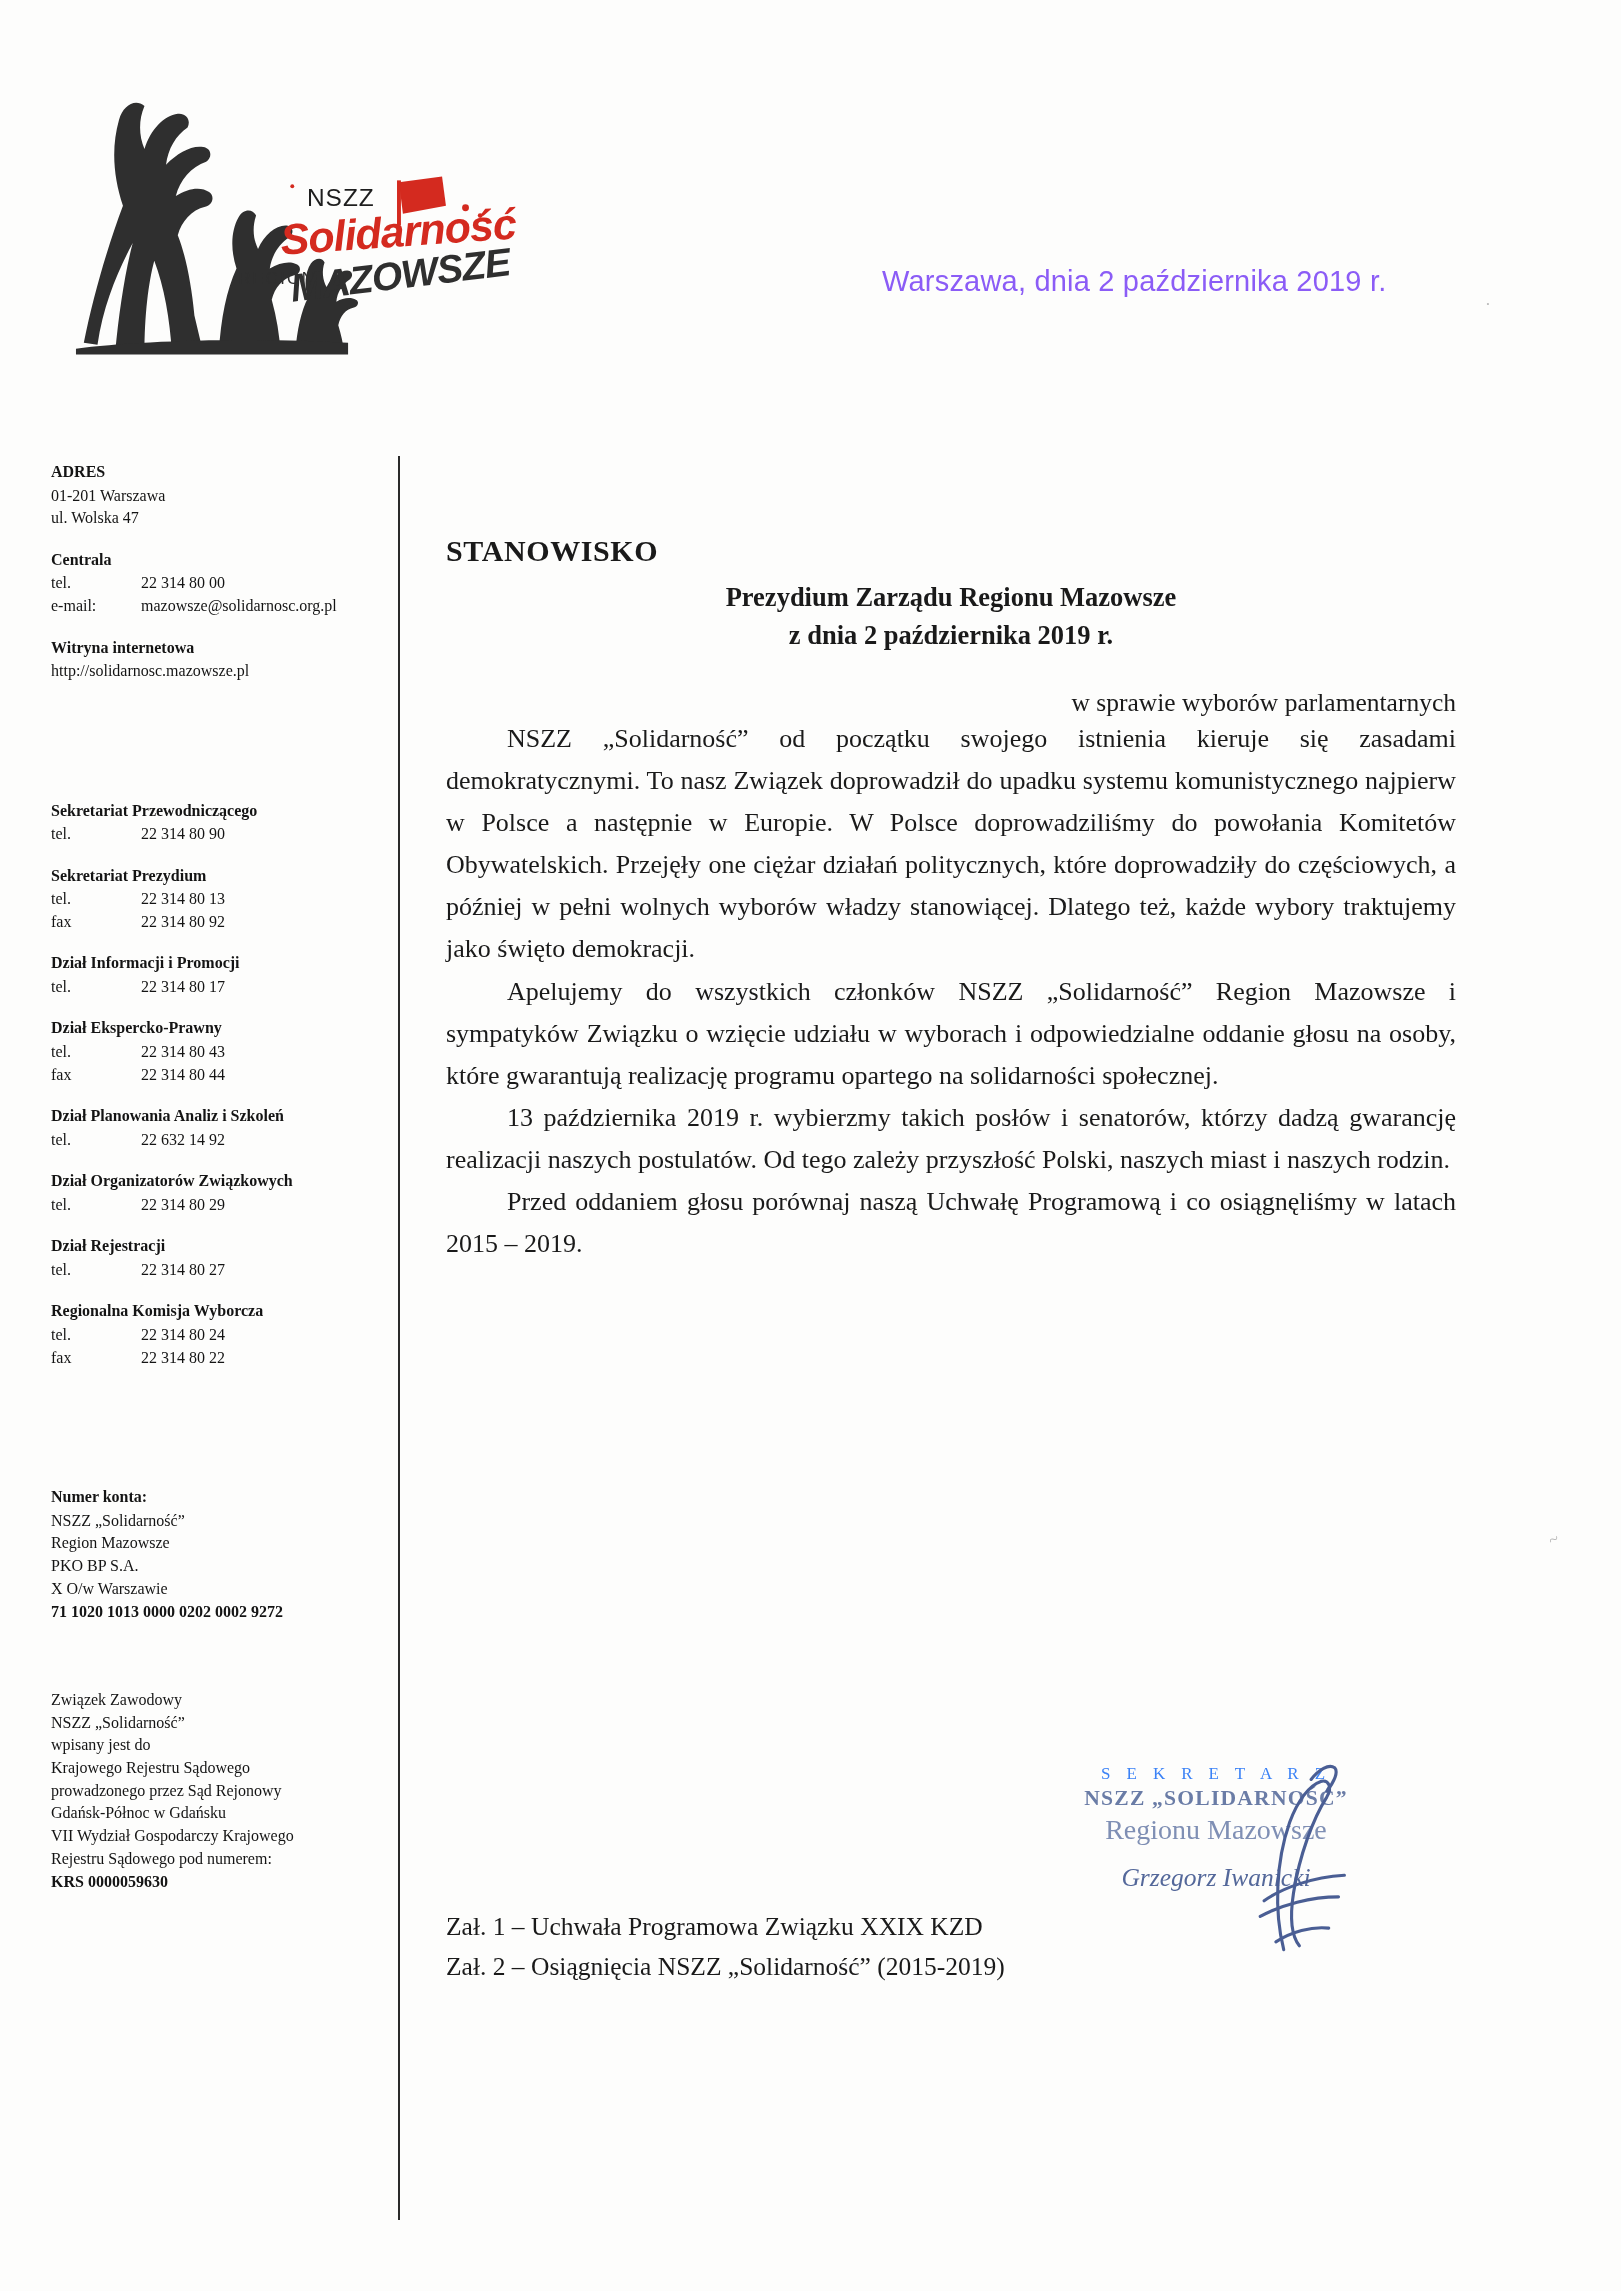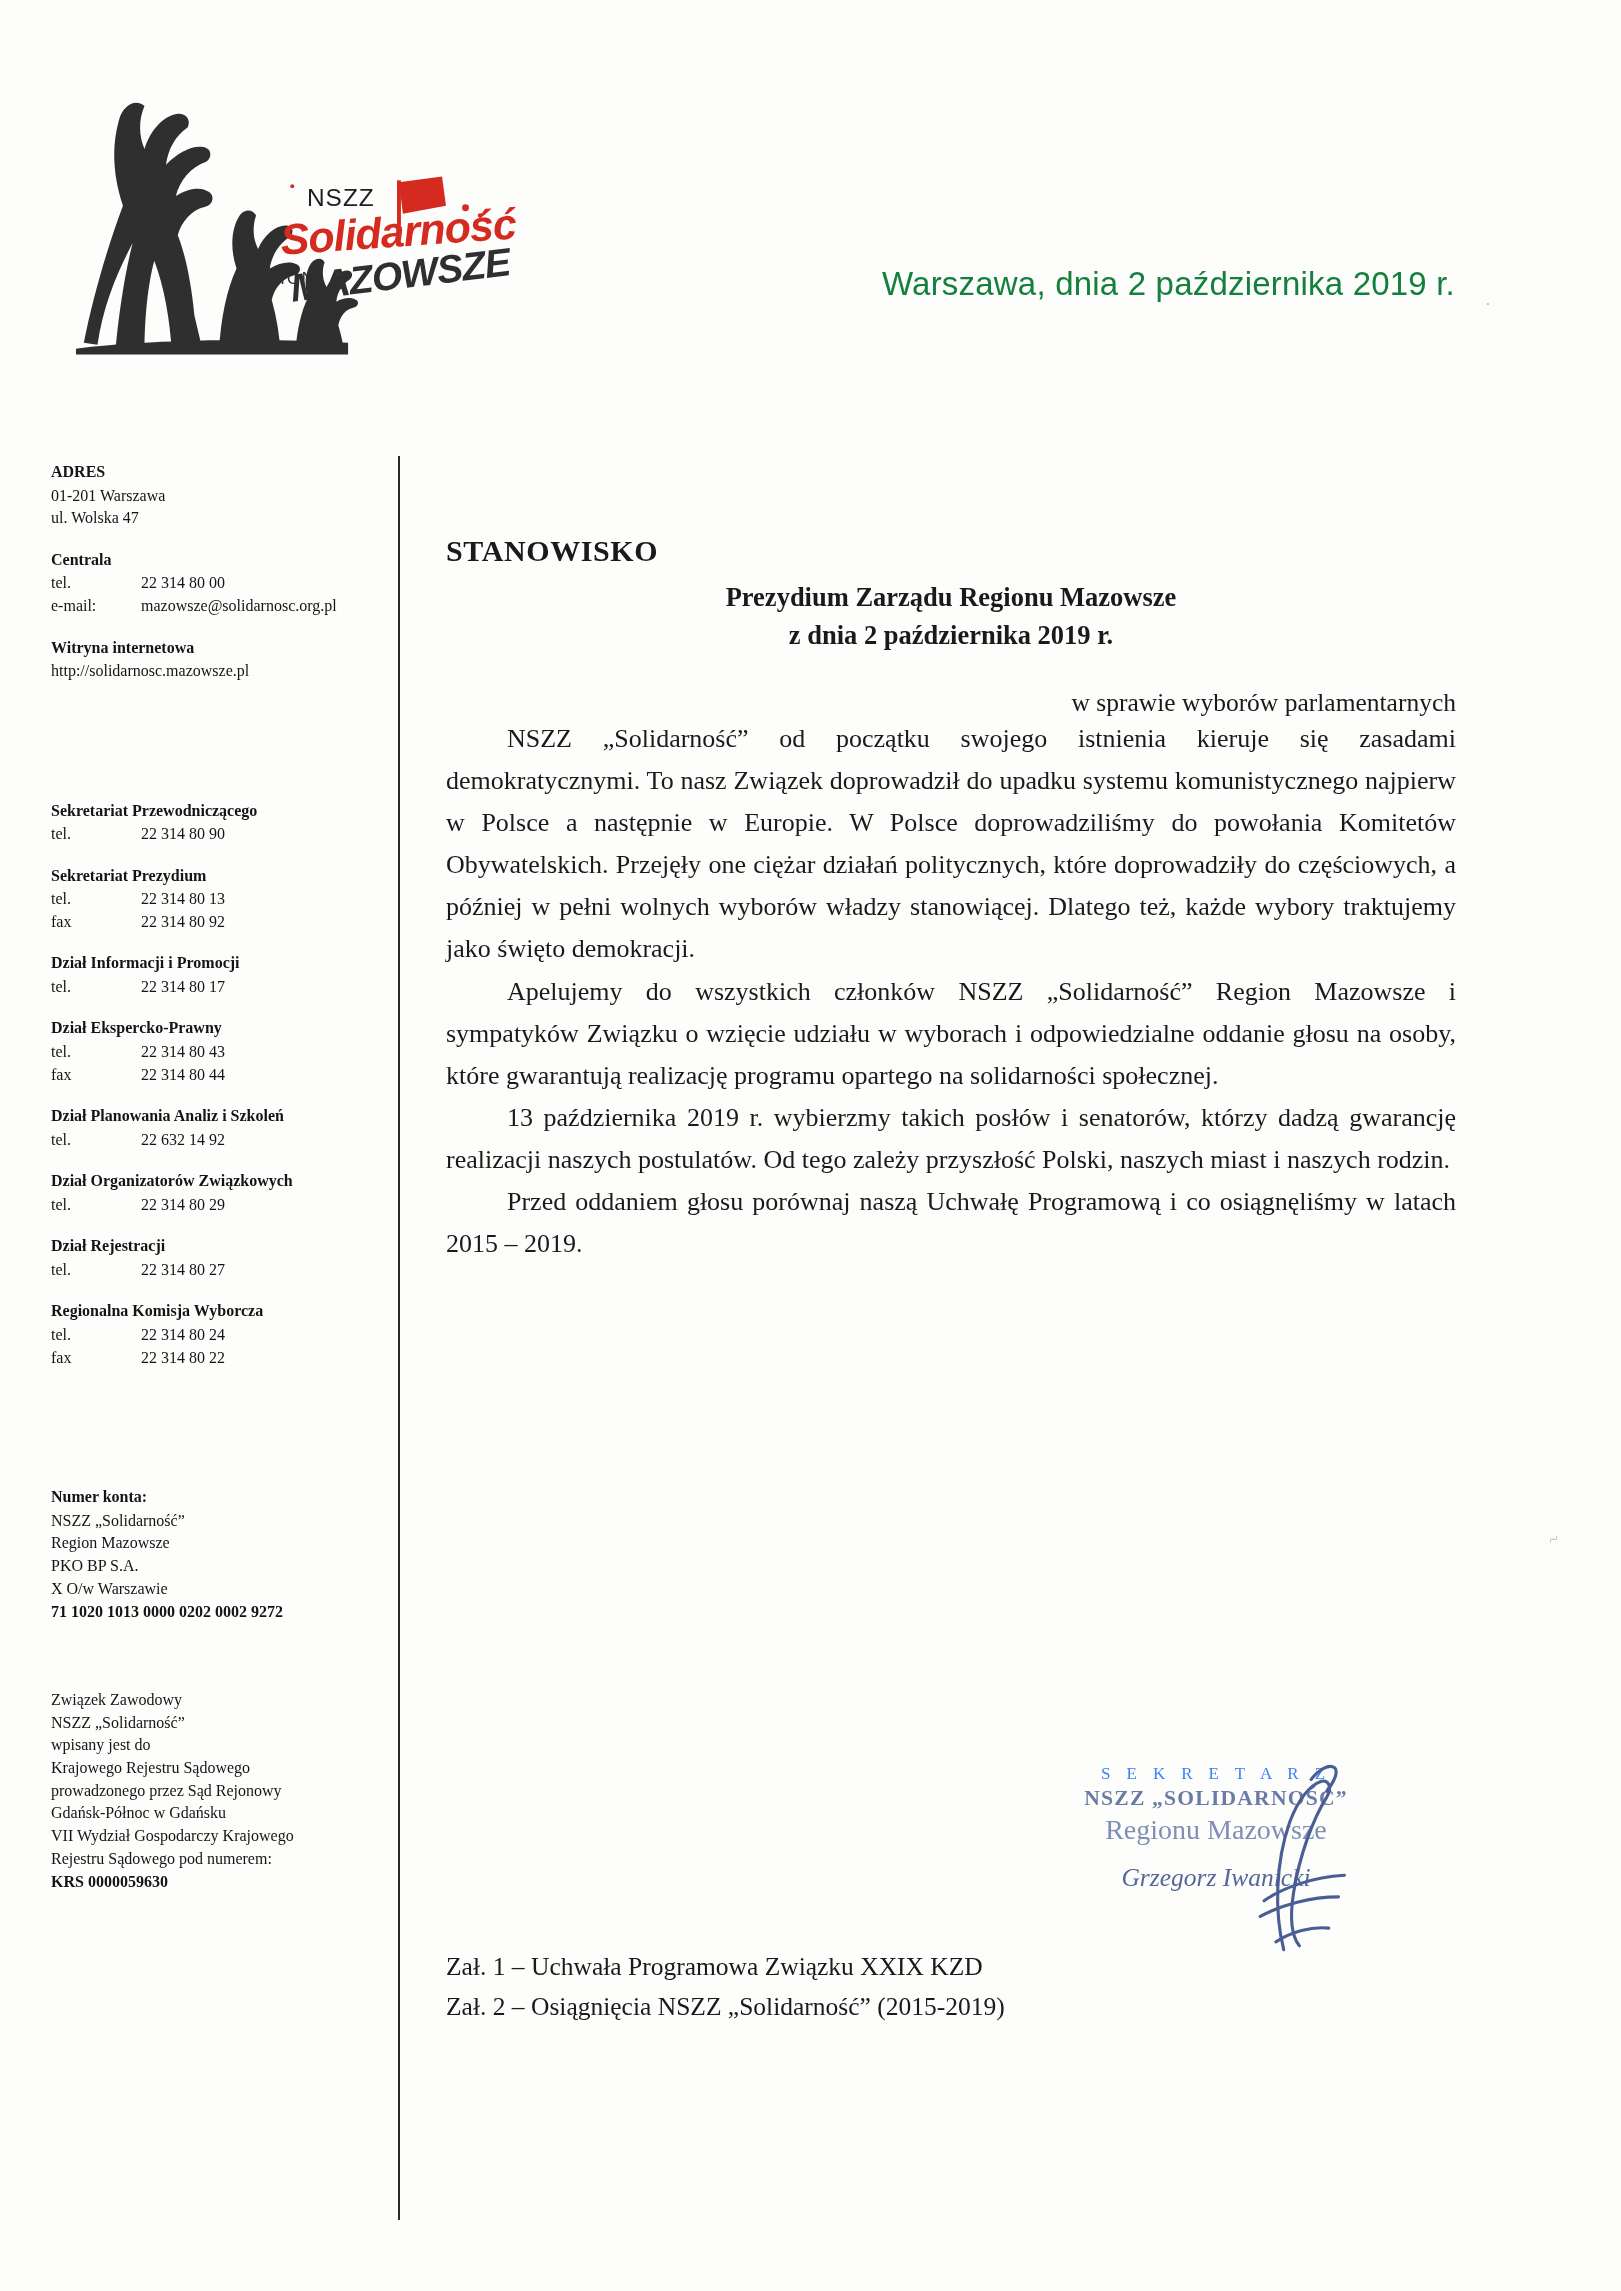--- a/index.html
+++ b/index.html
@@ -29,23 +29,23 @@
     width: 549px;
     height: 323px;
   }
   .logo-svg { display: block; }
 
   
   .date-line {
     position: absolute;
     left: 882px;
     top: 265px;
-    font-size: 33px;
+    font-size: 29px;
     font-family: "Liberation Sans", sans-serif;
-    color: #15803d;
+    color: #8b5cf6;
     letter-spacing: 0.2px;
   }
 
   
   .sidebar {
     position: absolute;
     left: 51px;
     top: 461px;
     width: 343px;
     font-family: "Liberation Serif", serif;
@@ -154,21 +154,21 @@
     top: 1754px;
     width: 255px;
     height: 225px;
     pointer-events: none;
   }
 
   
   .attachments {
     position: absolute;
     left: 446px;
-    top: 1947px;
+    top: 1907px;
     font-size: 25.5px;
     line-height: 1.55;
   }
 
   
   .artifact {
     position: absolute;
     color: #b9b9b9;
     font-size: 17.6px;
   }

